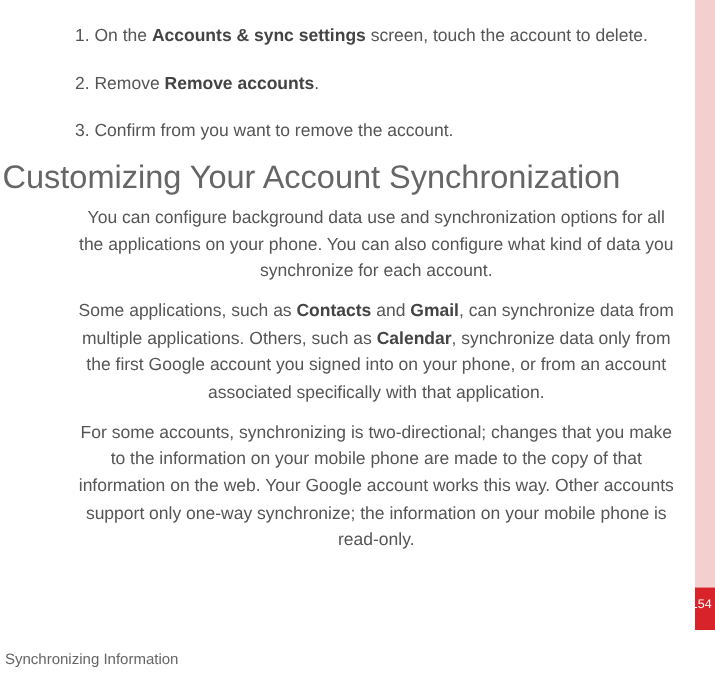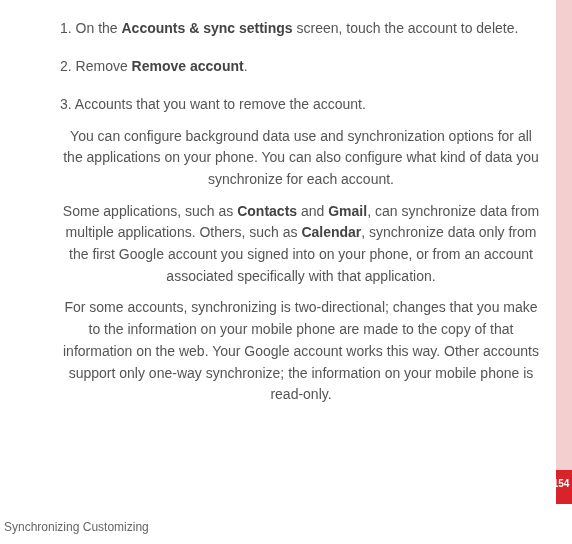--- a/index.html
+++ b/index.html
@@ -71,21 +71,21 @@
       height: 34px;
       background: #d8232a;
     }
     .page-num {
       position: absolute;
       right: 0;
       top: 478px;
       width: 22px;
       text-align: center;
       font-size: 10px;
-      font-weight: 700;
+      font-weight: 400;
       color: #fff;
     }
     .footer {
       position: absolute;
       left: 4px;
       bottom: 10px;
       font-size: 12px;
       color: #666;
     }
   </style>
@@ -93,37 +93,38 @@
 <body>
 
 <div class="content">
   <ol class="steps">
     <li>
       <span>1.</span>
       <span>On the </span><span class="bold">Accounts &amp; sync settings</span><span> screen, touch the account to delete.</span>
     </li>
     <li>
       <span>2.</span>
-      <span>Remove </span><span class="bold">Remove account</span><span>.</span>
+      <span>Remove </span><span class="bold">Remove accounts</span><span>.</span>
     </li>
     <li>
       <span>3.</span>
-      <span>Accounts that you want to remove the account.</span>
+      <span>Confirm from you want to remove the account.</span>
     </li>
   </ol>
 
+  <h2 class="heading">Customizing Your Account Synchronization</h2>
 
   <div class="body-text">
     <p>You can configure background data use and synchronization options for all the applications on your phone. You can also configure what kind of data you synchronize for each account.</p>
     <p>
       <span>Some applications, such as </span><span class="bold">Contacts</span><span> and </span><span class="bold">Gmail</span><span>, can synchronize data from multiple applications. Others, such as </span><span class="bold">Calendar</span><span>, synchronize data only from the first Google account you signed into on your phone, or from an account associated specifically with that application.</span>
     </p>
     <p>For some accounts, synchronizing is two-directional; changes that you make to the information on your mobile phone are made to the copy of that information on the web. Your Google account works this way. Other accounts support only one-way synchronize; the information on your mobile phone is read-only.</p>
   </div>
 </div>
 
 <div class="tab-strip">
   <div class="tab-light"></div>
   <div class="tab-dark"></div>
 </div>
 <div class="page-num">154</div>
 
-<div class="footer">Synchronizing Customizing</div>
+<div class="footer">Synchronizing Information</div>
 
 </body></html>

